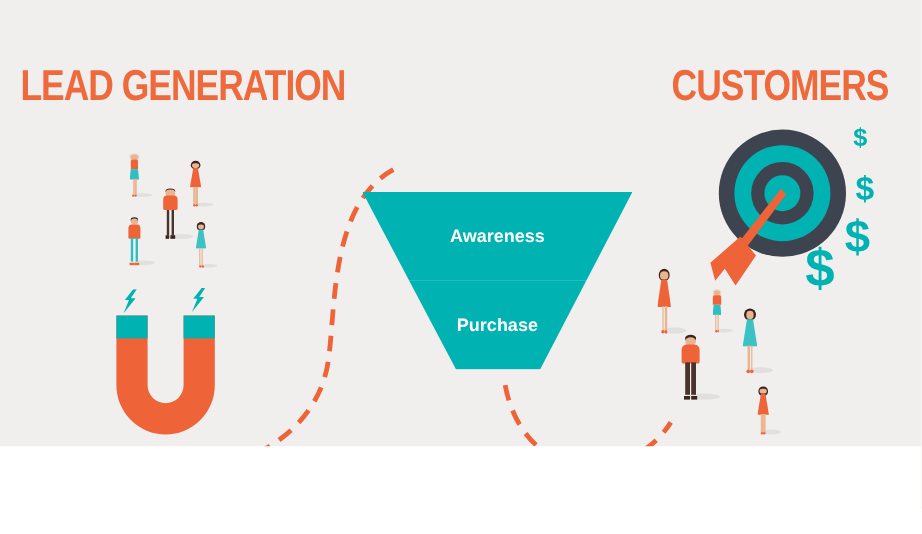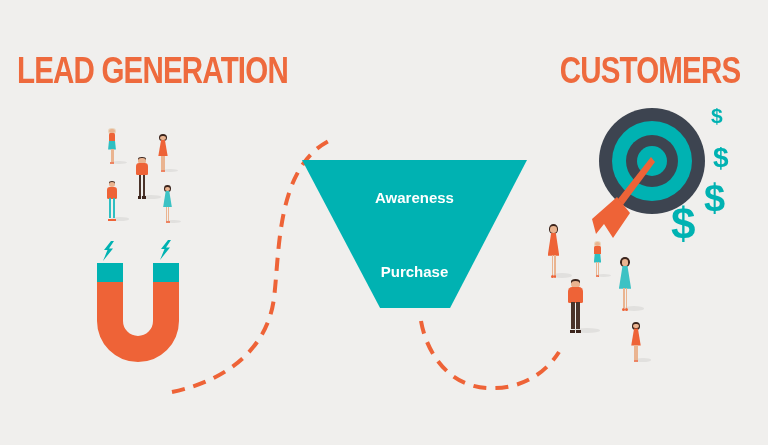--- a/index.html
+++ b/index.html
@@ -1,17 +1,17 @@
 <!DOCTYPE html>
 <html><head>
 <meta charset="utf-8">
 <style>
   html,body{margin:0;padding:0;}
   body{font-family:"Liberation Sans",sans-serif;}
-  .scene{position:relative;width:768px;height:445px;overflow:hidden;background:#f0efed;}
+  .scene{position:relative;width:768px;height:372px;overflow:hidden;background:#f0efed;}
 
   
   .title{position:absolute;margin:0;font-weight:700;font-size:36px;line-height:1;
          letter-spacing:-1px;white-space:nowrap;transform:scaleX(0.82);}
   .title-left{left:17px;top:53px;transform-origin:left center;}
   .title-right{right:28px;top:53px;transform-origin:right center;}
 
   
   .paths-svg{position:absolute;left:0;top:0;width:768px;height:445px;}
   .paths-svg path{fill:none;stroke-width:4;stroke-dasharray:13 9;}

